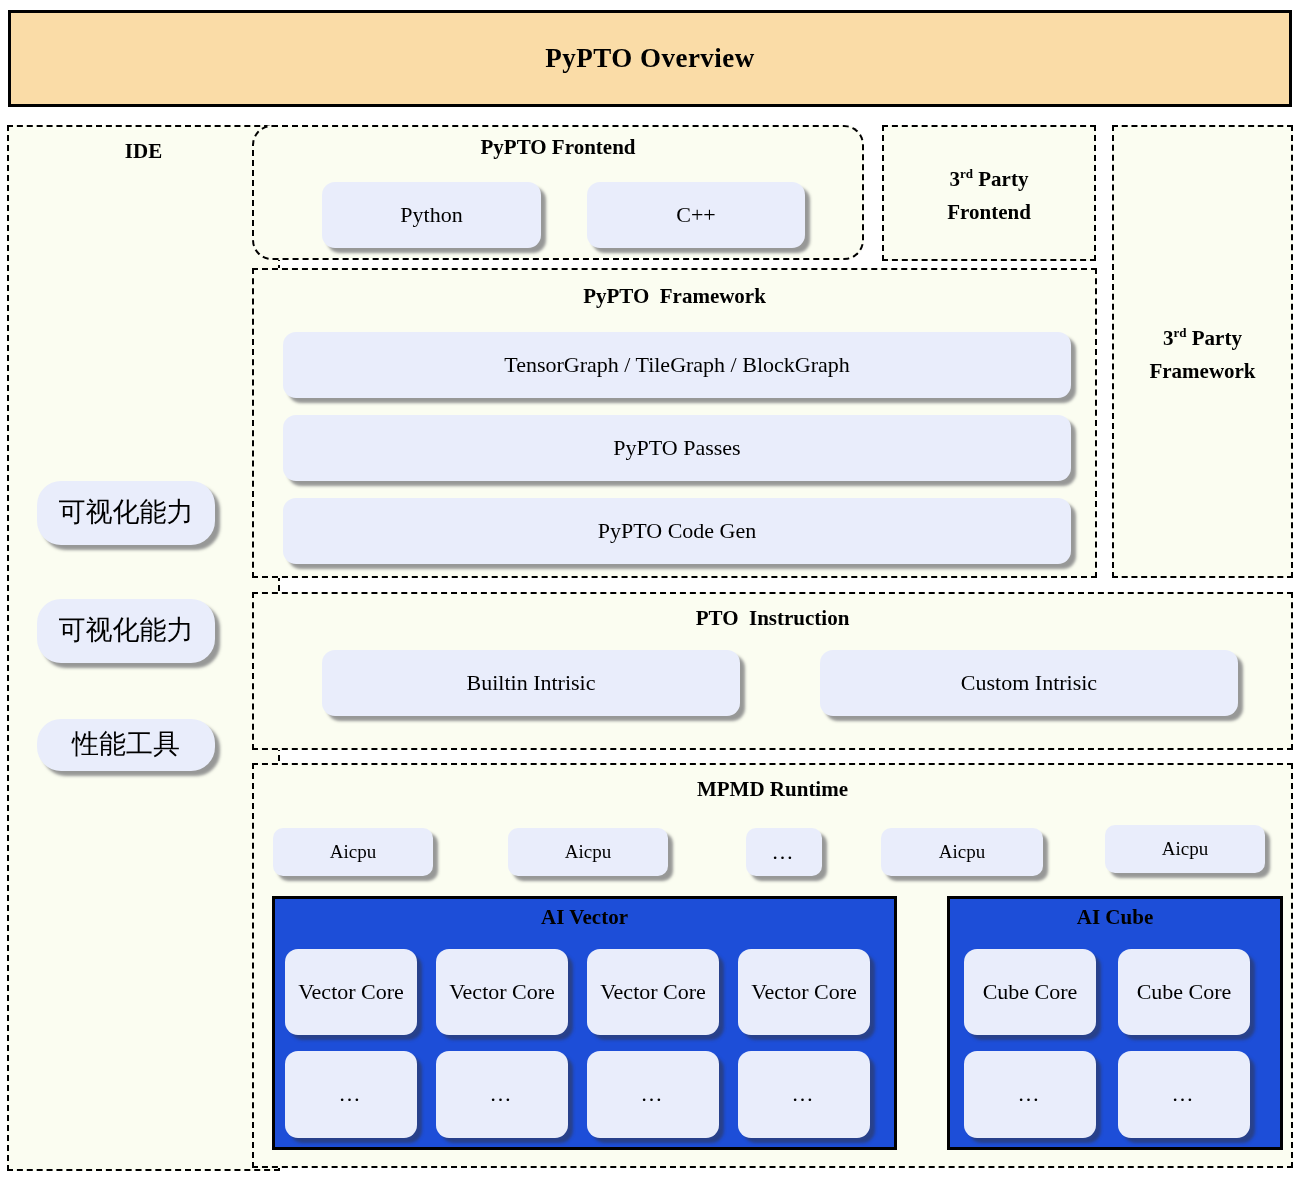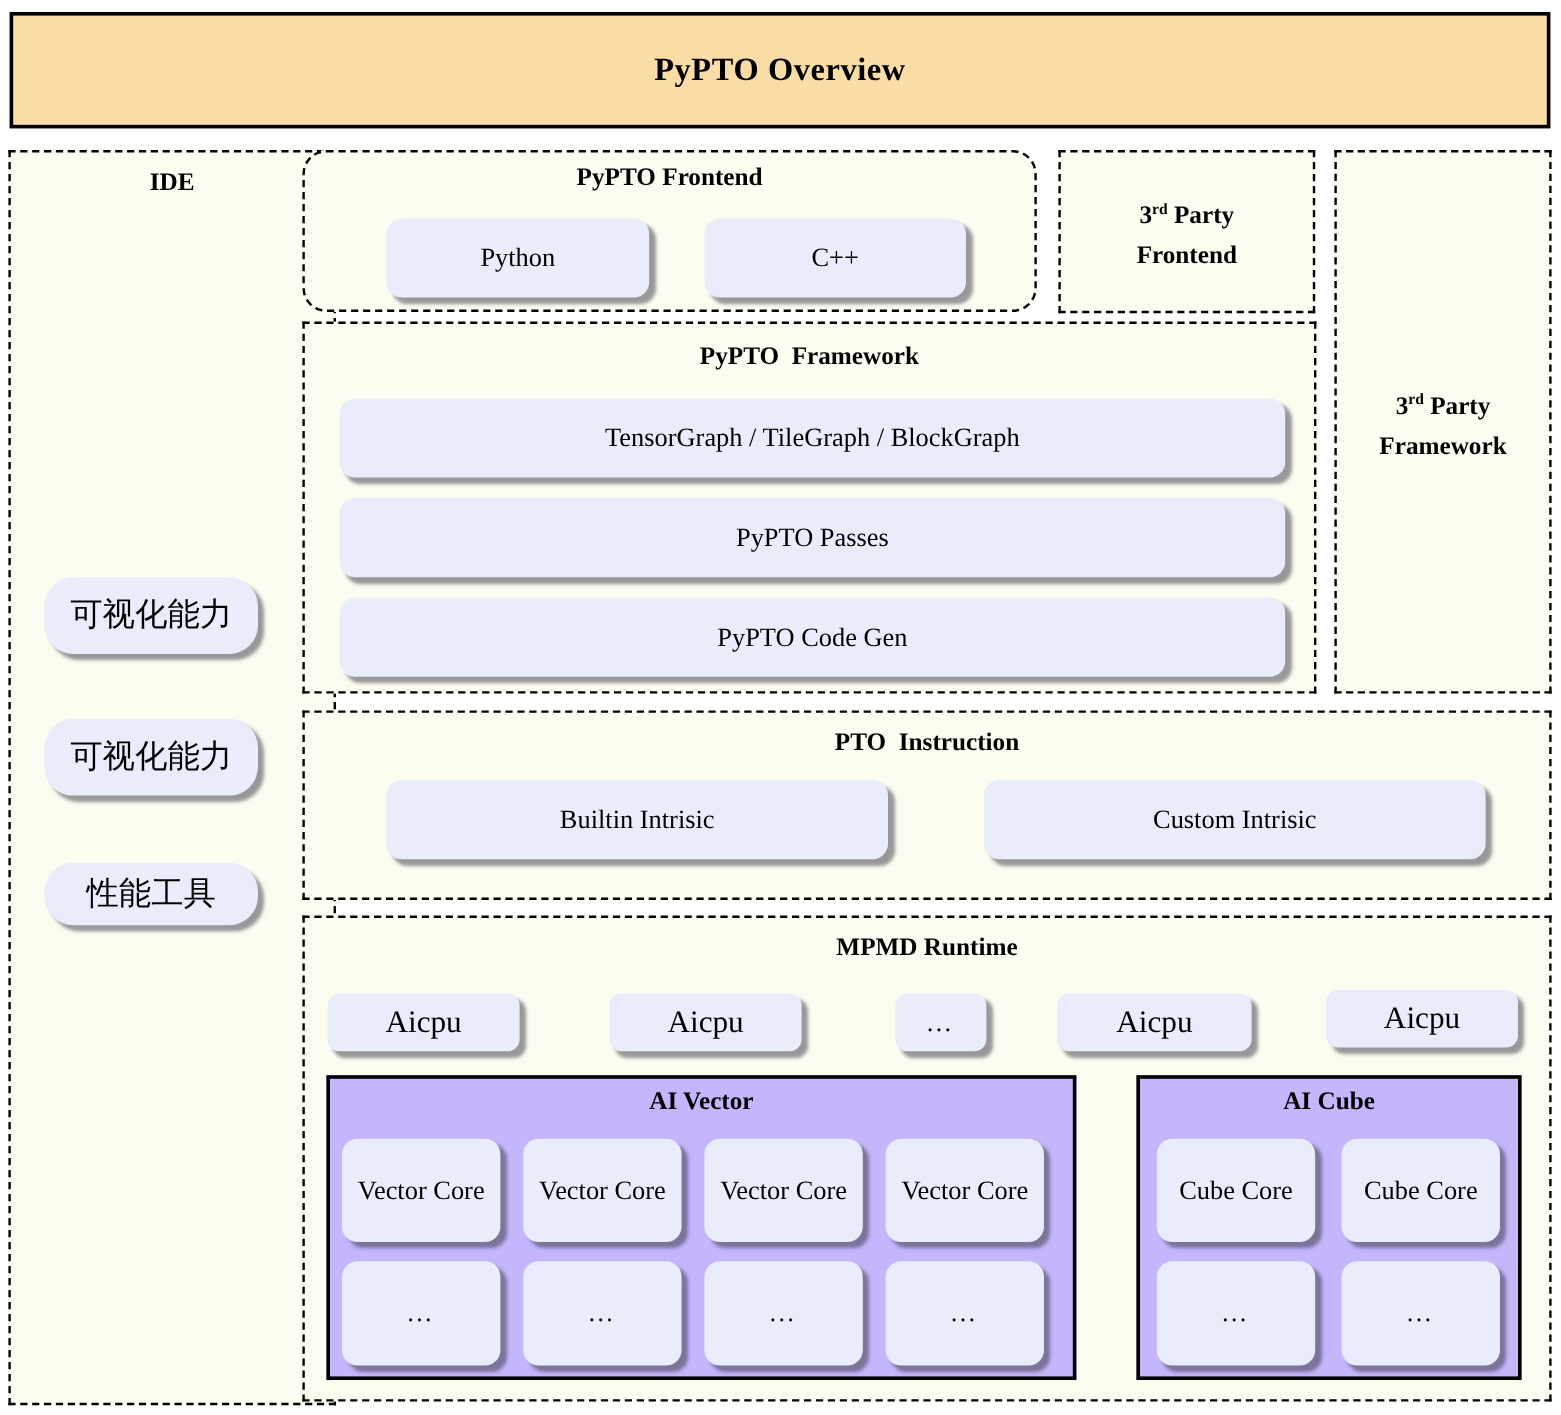--- a/index.html
+++ b/index.html
@@ -15,30 +15,30 @@
 
   .panel{
     position:absolute;background:#fbfdf1;border:2px dashed #000;
   }
   .panel-title{
     position:absolute;left:0;right:0;text-align:center;
     font-weight:bold;font-size:21px;white-space:pre;
   }
 
   .solidbox{
-    position:absolute;background:#c4b5fd;border:3px solid #000;font-family:Liberation Serif, serif;
+    position:absolute;background:#1d4ed8;border:3px solid #000;font-family:Liberation Serif, serif;
   }
 
   .chip{
     position:absolute;background:#e9edfb;border-radius:13px;
     box-shadow:5px 5px 3px rgba(52,52,62,.5);
     display:flex;align-items:center;justify-content:center;
     font-size:22px;line-height:1.4;
   }
-  .chip.small{font-size:26px;border-radius:10px;}
+  .chip.small{font-size:19px;border-radius:10px;}
   .chip.dots{letter-spacing:3px;font-size:22px;}
   .cjk{font-family:"Liberation Sans","DejaVu Sans",sans-serif;font-size:27px;border-radius:24px;}
 
   .two-line-title{
     position:absolute;left:0;right:0;top:0;bottom:0;
     display:flex;flex-direction:column;align-items:center;justify-content:center;
     font-weight:bold;font-size:21px;line-height:33px;text-align:center;font-family:Liberation Serif, serif;
   }
   sup{font-size:13px;font-weight:bold;}
 </style>
@@ -105,21 +105,21 @@
       <div class="chip" style="left:10px;top:50px;width:132px;height:86px;">Vector Core</div>
       <div class="chip" style="left:161px;top:50px;width:132px;height:86px;">Vector Core</div>
       <div class="chip" style="left:312px;top:50px;width:132px;height:86px;">Vector Core</div>
       <div class="chip" style="left:463px;top:50px;width:132px;height:86px;">Vector Core</div>
       <div class="chip dots" style="left:10px;top:152px;width:132px;height:87px;">…</div>
       <div class="chip dots" style="left:161px;top:152px;width:132px;height:87px;">…</div>
       <div class="chip dots" style="left:312px;top:152px;width:132px;height:87px;">…</div>
       <div class="chip dots" style="left:463px;top:152px;width:132px;height:87px;">…</div>
     </div>
 
-    <div class="solidbox" style="left:693px;top:131px;width:315px;height:248px;">
+    <div class="solidbox" style="left:693px;top:131px;width:315px;height:248px;padding-left:15px;">
       <div class="panel-title" style="top:6px;">AI Cube</div>
       <div class="chip" style="left:14px;top:50px;width:132px;height:86px;">Cube Core</div>
       <div class="chip" style="left:168px;top:50px;width:132px;height:86px;">Cube Core</div>
       <div class="chip dots" style="left:14px;top:152px;width:132px;height:87px;">…</div>
       <div class="chip dots" style="left:168px;top:152px;width:132px;height:87px;">…</div>
     </div>
   </div>
 
 </div>
 

